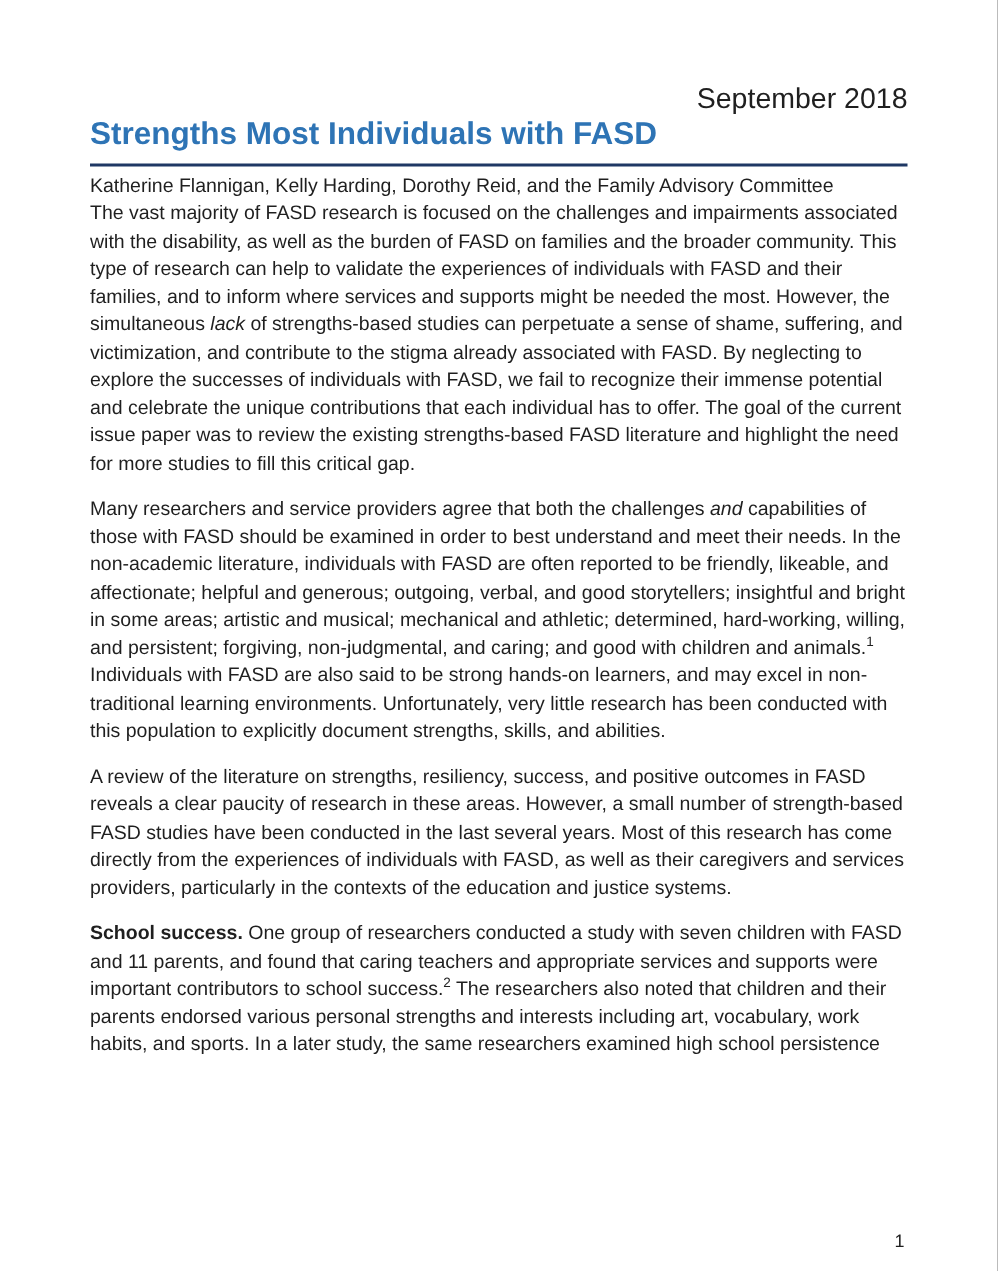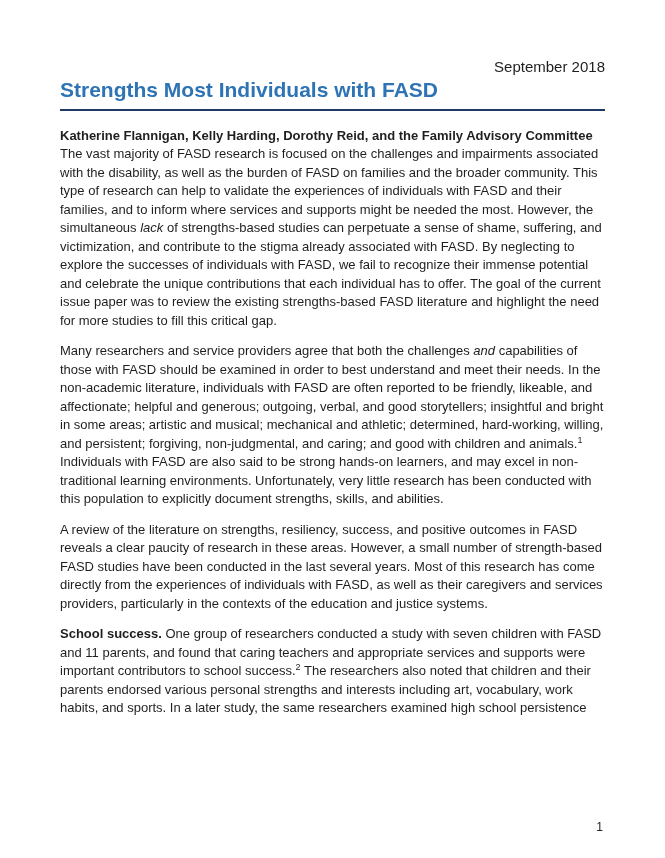--- a/index.html
+++ b/index.html
@@ -39,41 +39,41 @@
     margin-top: 3px;
     font-size: 10px;
     font-weight: 700;
     letter-spacing: 2.4px;
     color: var(--logo-gold, #e8a33c);
     white-space: nowrap;
   }
   
   .date-line {
     text-align: right;
-    font-size: 15px;
+    font-size: 19px;
     line-height: 18px;
     margin-top: 2px;
   }
   .doc-title {
     font-size: 21px;
     line-height: 25px;
     font-weight: 700;
     color: var(--heading-blue, #2e74b5);
     margin-top: 1px;
   }
   .title-rule {
     border: none;
     border-top: 2px solid var(--rule-navy, #1f3864);
     margin-top: 7px;
   }
   .authors {
     font-size: 13px;
     line-height: 18px;
-    font-weight: 700;
-    margin-top: 16px;
+    font-weight: 400;
+    margin-top: 4px;
   }
   
   .section-heading {
     font-size: 15px;
     line-height: 19px;
     font-weight: 700;
     color: var(--heading-blue, #2e74b5);
     margin-top: 13px;
     margin-bottom: 8px;
   }

